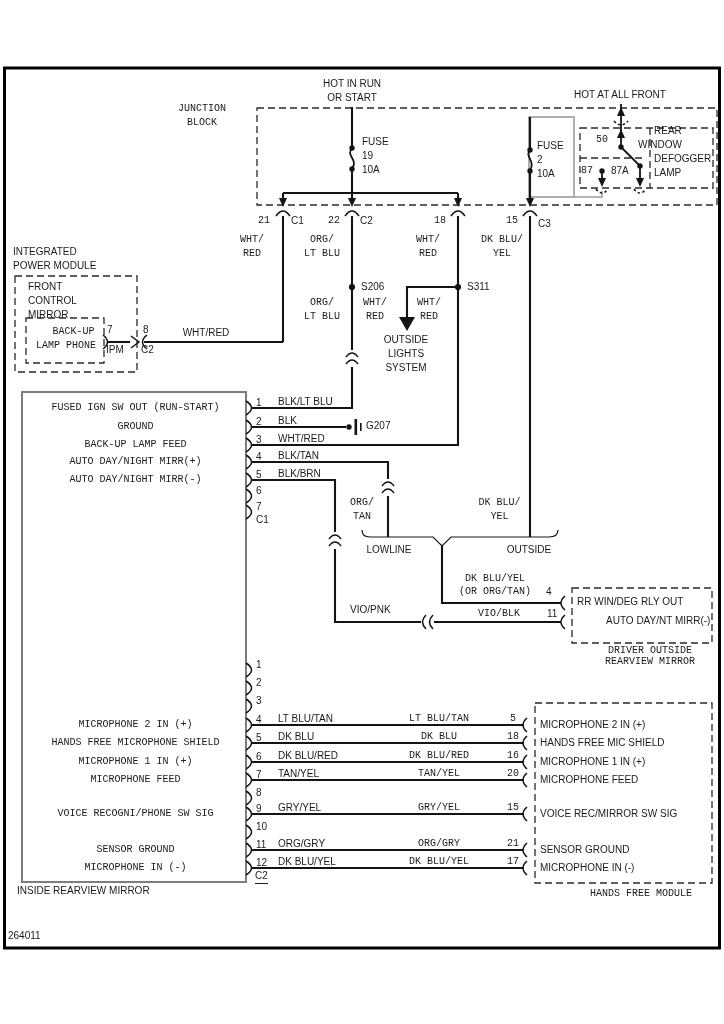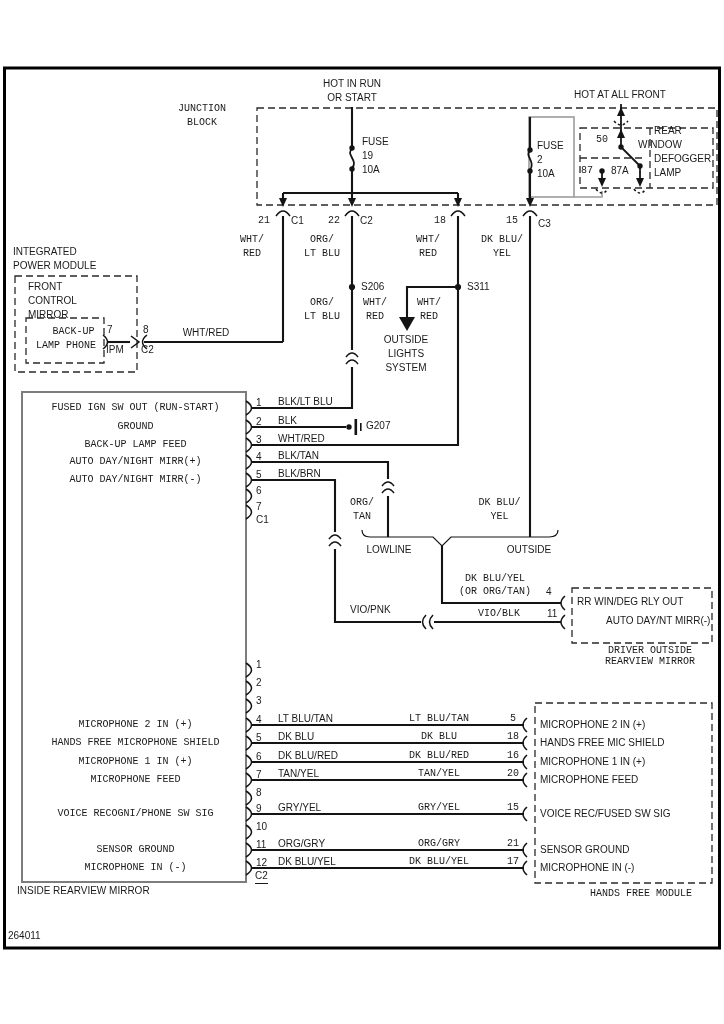--- a/index.html
+++ b/index.html
@@ -328,21 +328,21 @@
   <span class="l r" style="left:502px;top:750px;width:22px">16</span>
   <span class="l r" style="left:502px;top:768px;width:22px">20</span>
   <span class="l r" style="left:502px;top:802px;width:22px">15</span>
   <span class="l r" style="left:502px;top:838px;width:22px">21</span>
   <span class="l r" style="left:502px;top:856px;width:22px">17</span>
 
   <span class="l" style="left:540px;top:719px">MICROPHONE 2 IN (+)</span>
   <span class="l" style="left:540px;top:737px">HANDS FREE MIC SHIELD</span>
   <span class="l" style="left:540px;top:756px">MICROPHONE 1 IN (+)</span>
   <span class="l" style="left:540px;top:774px">MICROPHONE FEED</span>
-  <span class="l" style="left:540px;top:808px">VOICE REC/FUSED SW SIG</span>
+  <span class="l" style="left:540px;top:808px">VOICE REC/MIRROR SW SIG</span>
   <span class="l" style="left:540px;top:844px">SENSOR GROUND</span>
   <span class="l" style="left:540px;top:862px">MICROPHONE IN (-)</span>
 
   <span class="l r" style="left:570px;top:888px;width:142px">HANDS FREE MODULE</span>
 
   <span class="l" style="left:8px;top:930px">264011</span>
 
 </div>
 
 </body></html>

